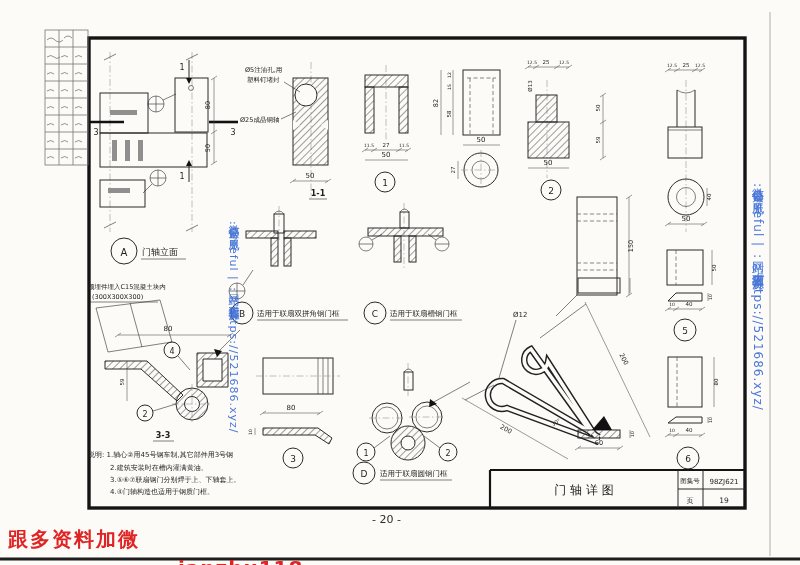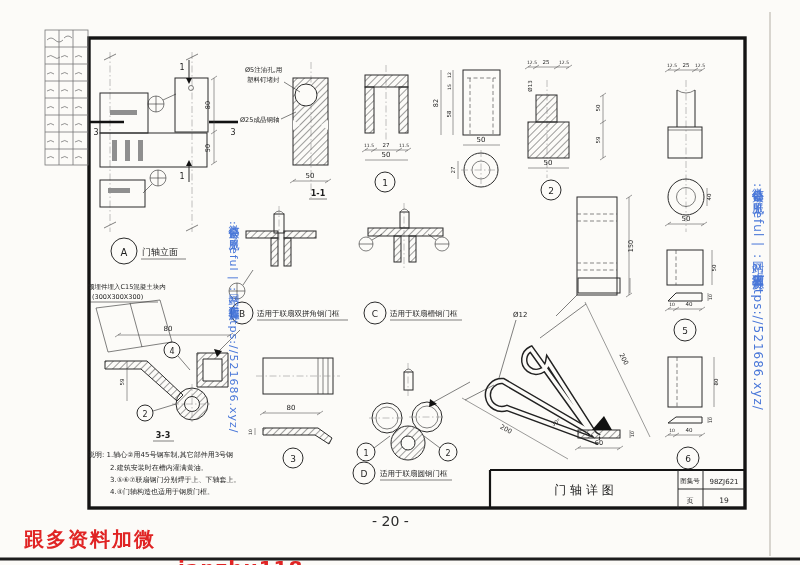--- a/index.html
+++ b/index.html
@@ -17,21 +17,21 @@
   .ht{fill:url(#h45);stroke:#2b2b2b;stroke-width:1}
   .wh{fill:#fcfbf8;stroke:#2b2b2b;stroke-width:1}
   .sl{fill:#8f8f8f;stroke:none}
   .sq{stroke:#777;stroke-width:.8;fill:none}
   .t4{font-size:4.5px}.t5{font-size:5.5px}.t6{font-size:6.5px}.t7{font-size:7px}
   .t75{font-size:7.5px}.t8{font-size:8px}.t9{font-size:9px}.t10{font-size:10px}.t12{font-size:12px}
   .mid{text-anchor:middle}
   .wm-blue{position:absolute;writing-mode:vertical-rl;color:#3a6cd6;opacity:.92;
            letter-spacing:1px;overflow:hidden;white-space:nowrap;}
   .wm-red{position:absolute;color:#e02424;font-size:20px;font-weight:bold;letter-spacing:2px;}
-  .pageno{position:absolute;color:#2c2c2c;font-size:14px;}
+  .pageno{position:absolute;color:#2c2c2c;font-size:11px;}
 </style>
 </head>
 <body>
 
 <div id="page">
 
 <svg width="800" height="565" viewBox="0 0 800 565">
   <defs>
     <pattern id="h45" patternUnits="userSpaceOnUse" width="5" height="5" patternTransform="rotate(45)">
       <line x1="0" y1="0" x2="0" y2="5" stroke="#4c4c4c" stroke-width="1.1"></line>
@@ -423,16 +423,16 @@
     <text x="584" y="494" class="t12 mid">门 轴 详 图</text>
     <text x="690" y="483" class="t6 mid">图集号</text>
     <text x="724" y="484" class="t7 mid">98ZJ621</text>
     <text x="690" y="503" class="t7 mid">页</text>
     <text x="724" y="503" class="t75 mid">19</text>
   </g>
 </svg>
 
   <div class="wm-blue" style="left:225px;top:216px;height:300px;font-size:11px;">微信公众号: 服见useful | 网站: 大猫工程资源 https://521686.xyz/</div>
   <div class="wm-blue" style="left:749px;top:178px;height:344px;font-size:12px;">微信公众号: 服见useful | 网站: 大猫工程资源 https://521686.xyz/</div>
-  <div class="wm-red" style="left:24px;top:526px;">跟多资料加微</div>
+  <div class="wm-red" style="left:8px;top:526px;">跟多资料加微</div>
   <div class="wm-red" style="left:178px;top:526px;letter-spacing:1px;margin-top:30px;">ianzhu118</div>
   <div class="pageno" style="left:372px;top:513px;">- 20 -</div>
 </div>
 
 </body></html>

